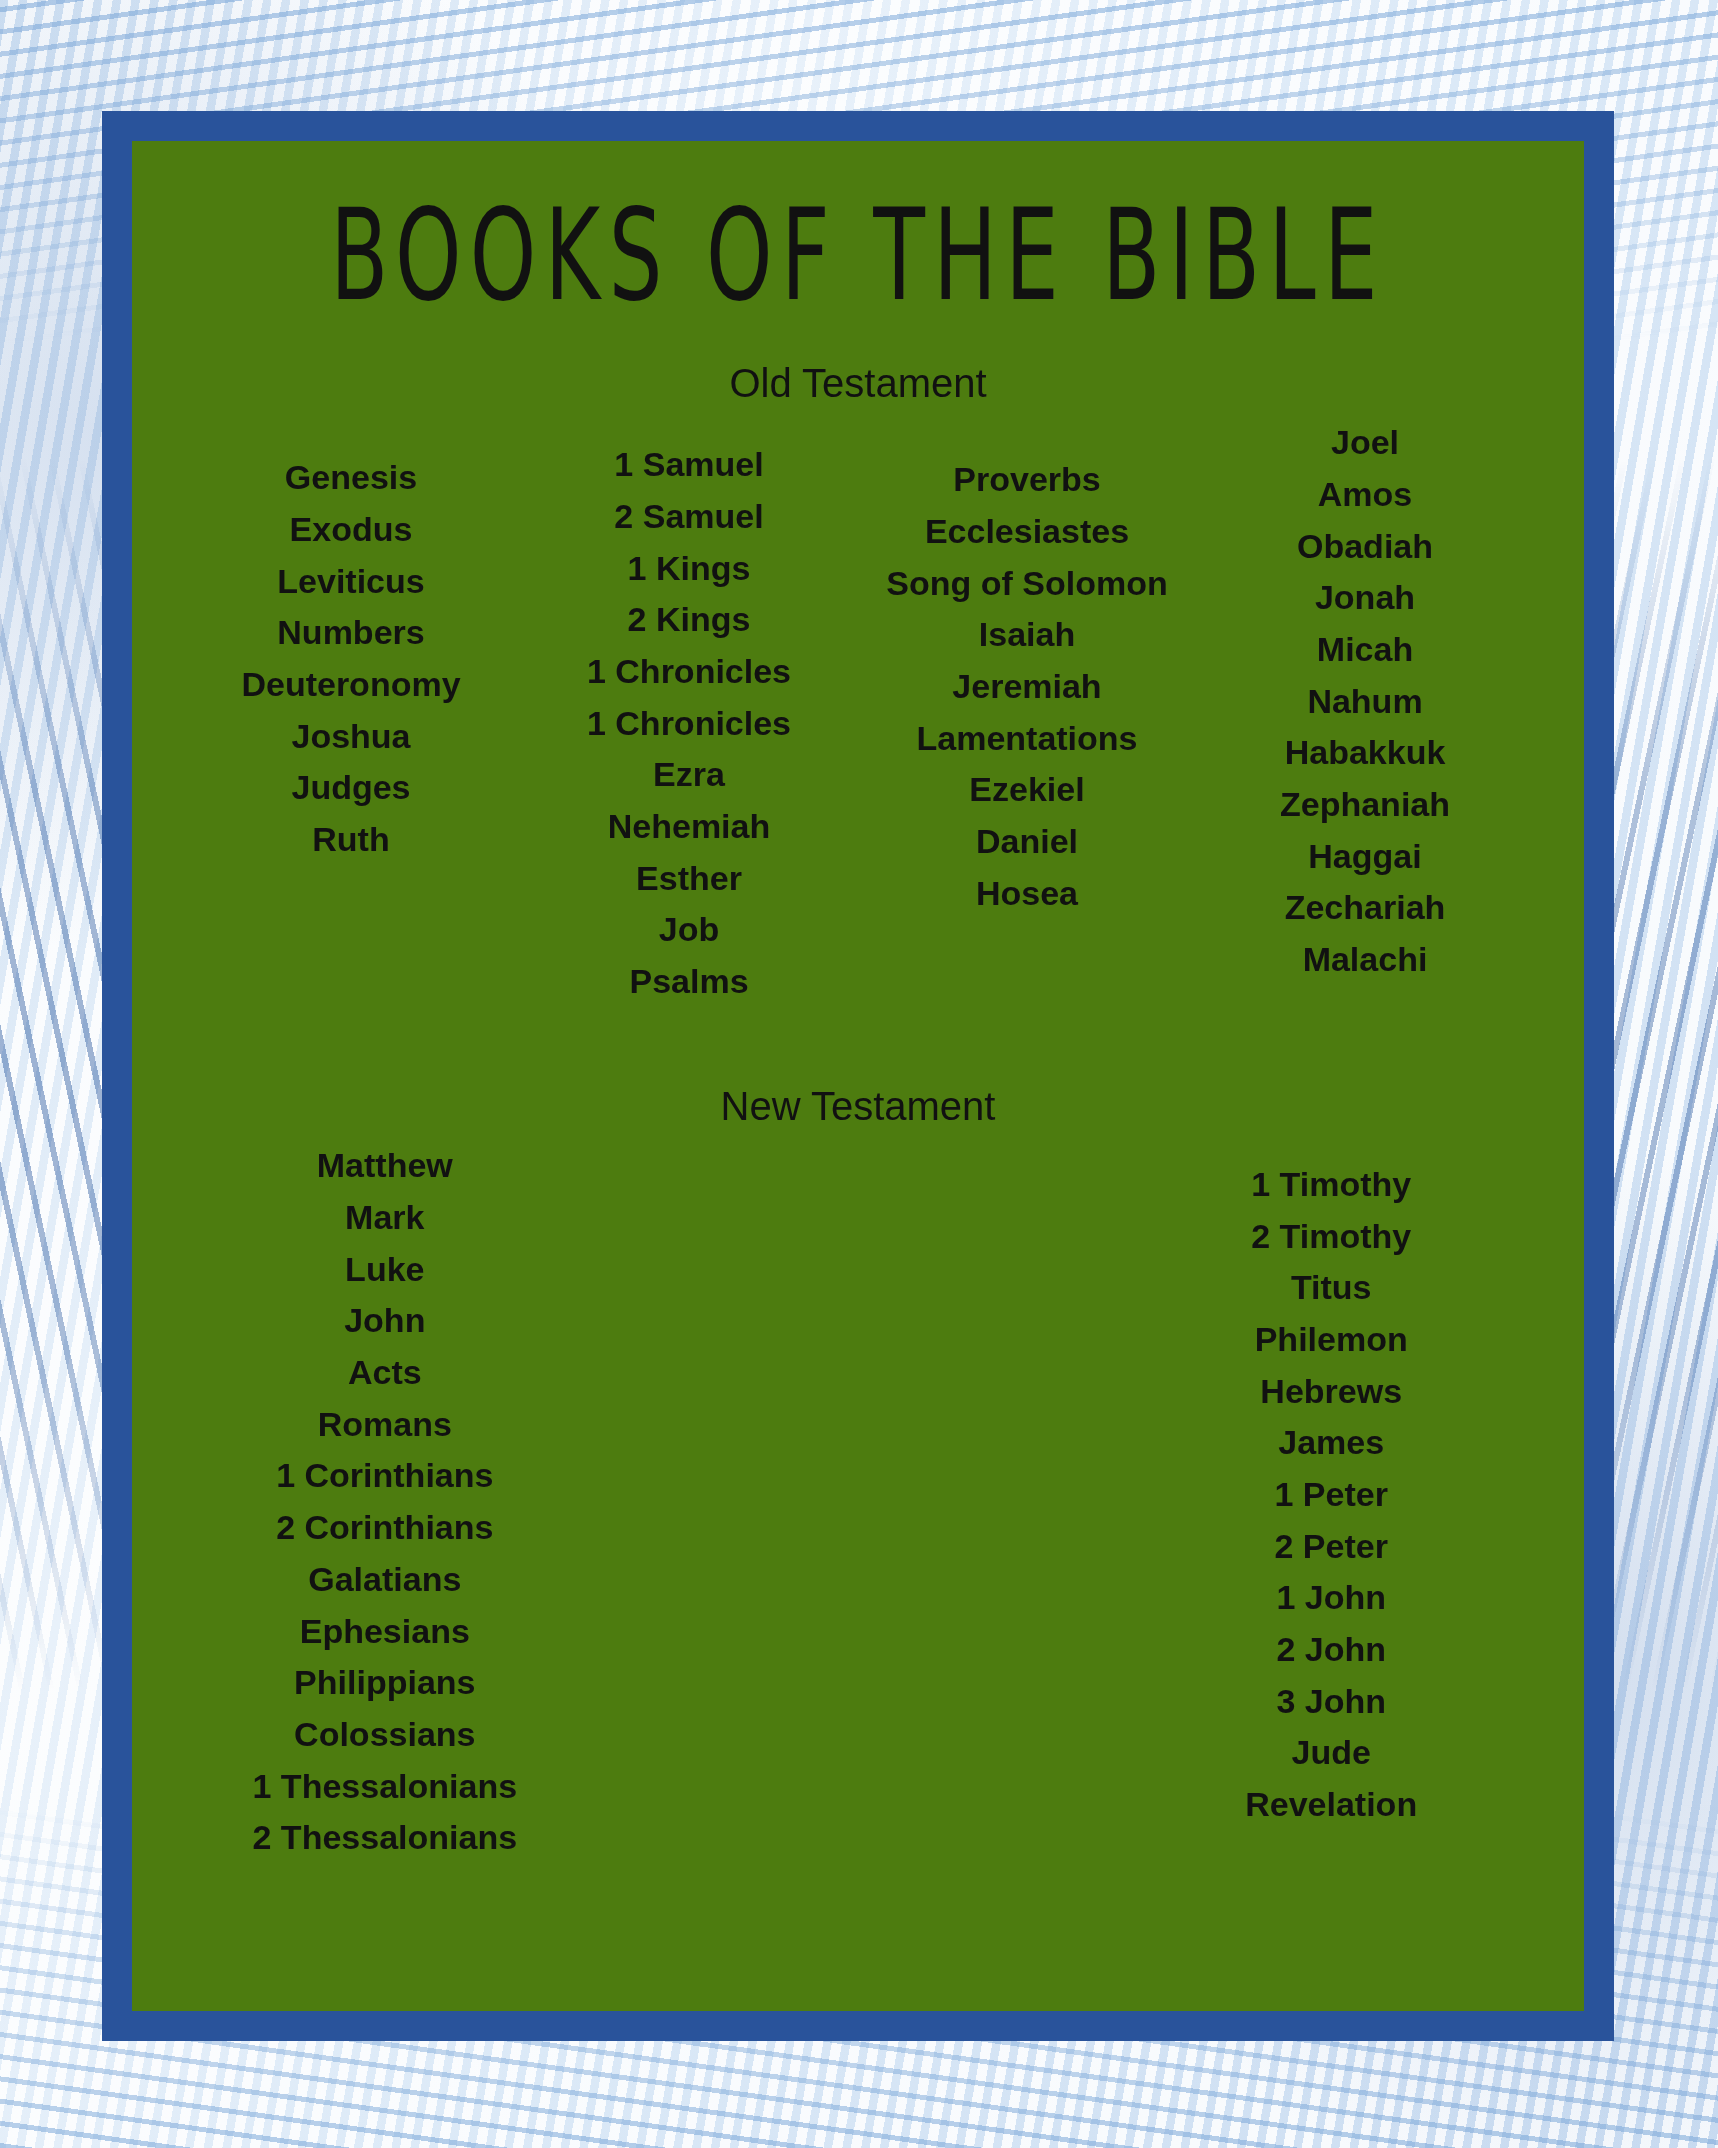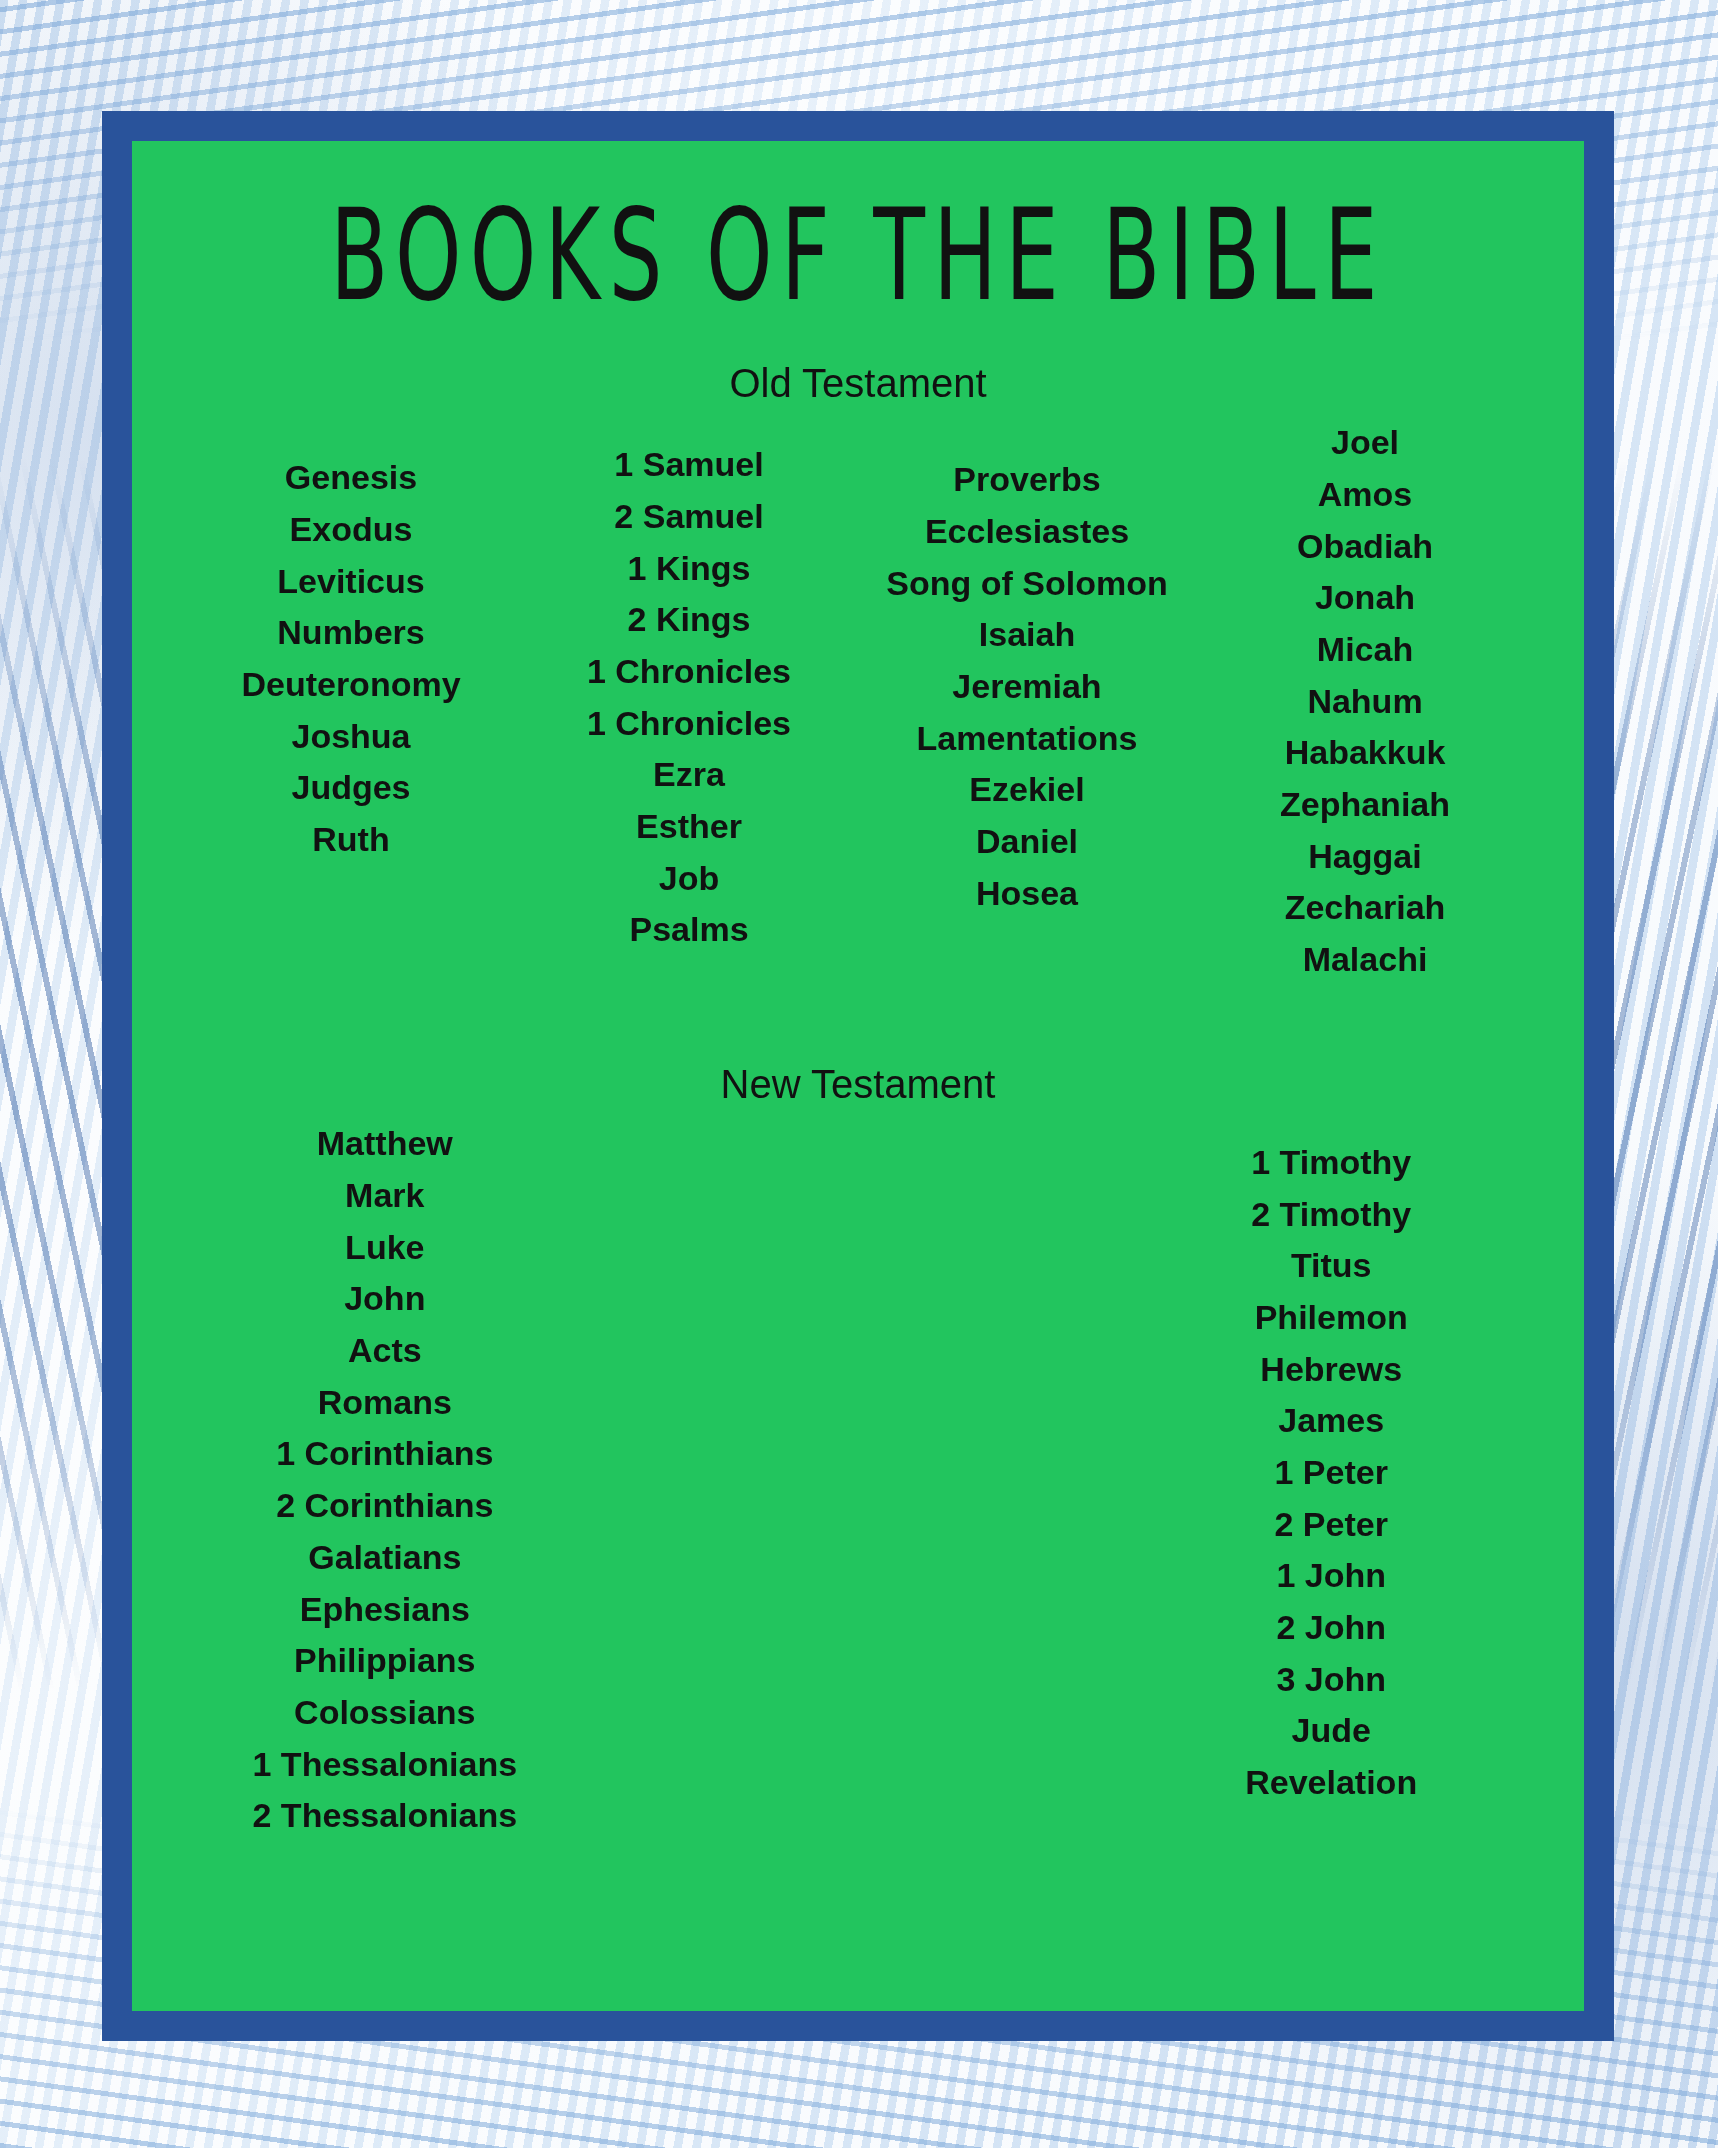--- a/index.html
+++ b/index.html
@@ -101,21 +101,21 @@
     top: 111px;
     width: 1512px;
     height: 1930px;
     border: 30px solid #29539b;
     background: #ffffff;
     box-sizing: border-box;
   }
   .sheet {
     position: absolute;
     inset: 0;
-    background: #22c55e;
+    background: #4d7c0f;
     padding: 34px 50px 0 50px;
     box-sizing: border-box;
   }
 
   .poster-title {
     text-align: center;
     font-family: "DejaVu Sans Condensed", "Liberation Sans Narrow", "Liberation Sans", sans-serif;
     font-size: 94px;
     line-height: 1.05;
     letter-spacing: 8.4px;
@@ -208,20 +208,21 @@
 
         <div class="col col-2">
           <ul>
             <li>1 Samuel</li>
             <li>2 Samuel</li>
             <li>1 Kings</li>
             <li>2 Kings</li>
             <li>1 Chronicles</li>
             <li>1 Chronicles</li>
             <li>Ezra</li>
+            <li>Nehemiah</li>
             <li>Esther</li>
             <li>Job</li>
             <li>Psalms</li>
           </ul>
         </div>
 
         <div class="col col-3">
           <ul>
             <li>Proverbs</li>
             <li>Ecclesiastes</li>

